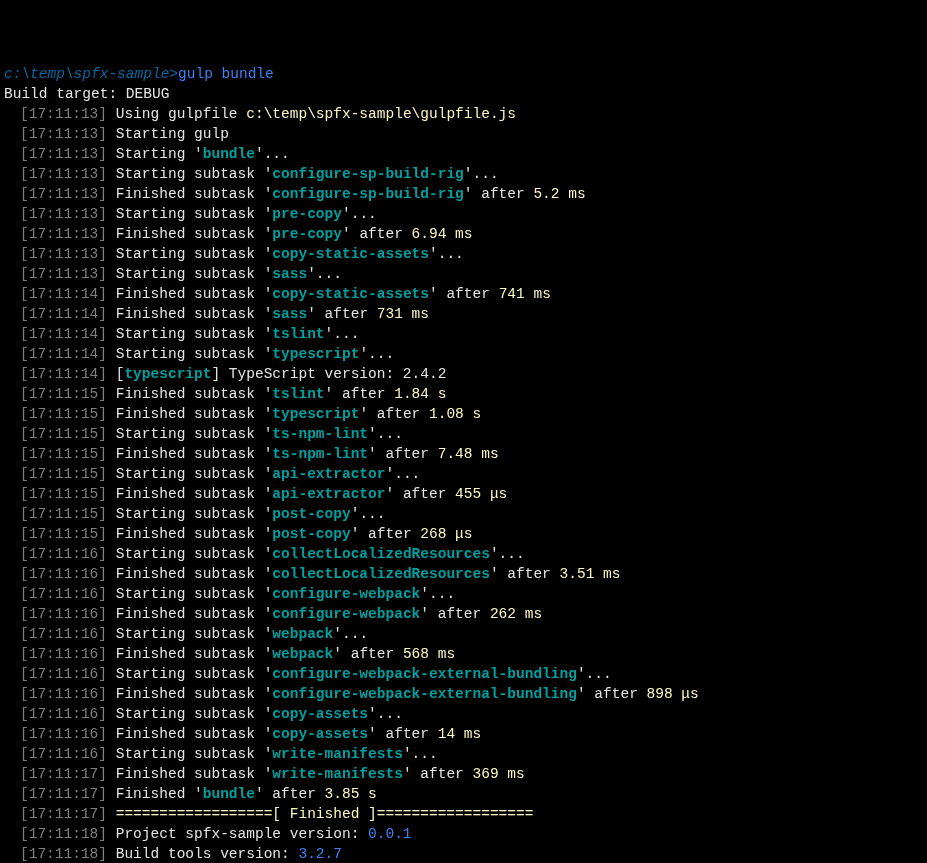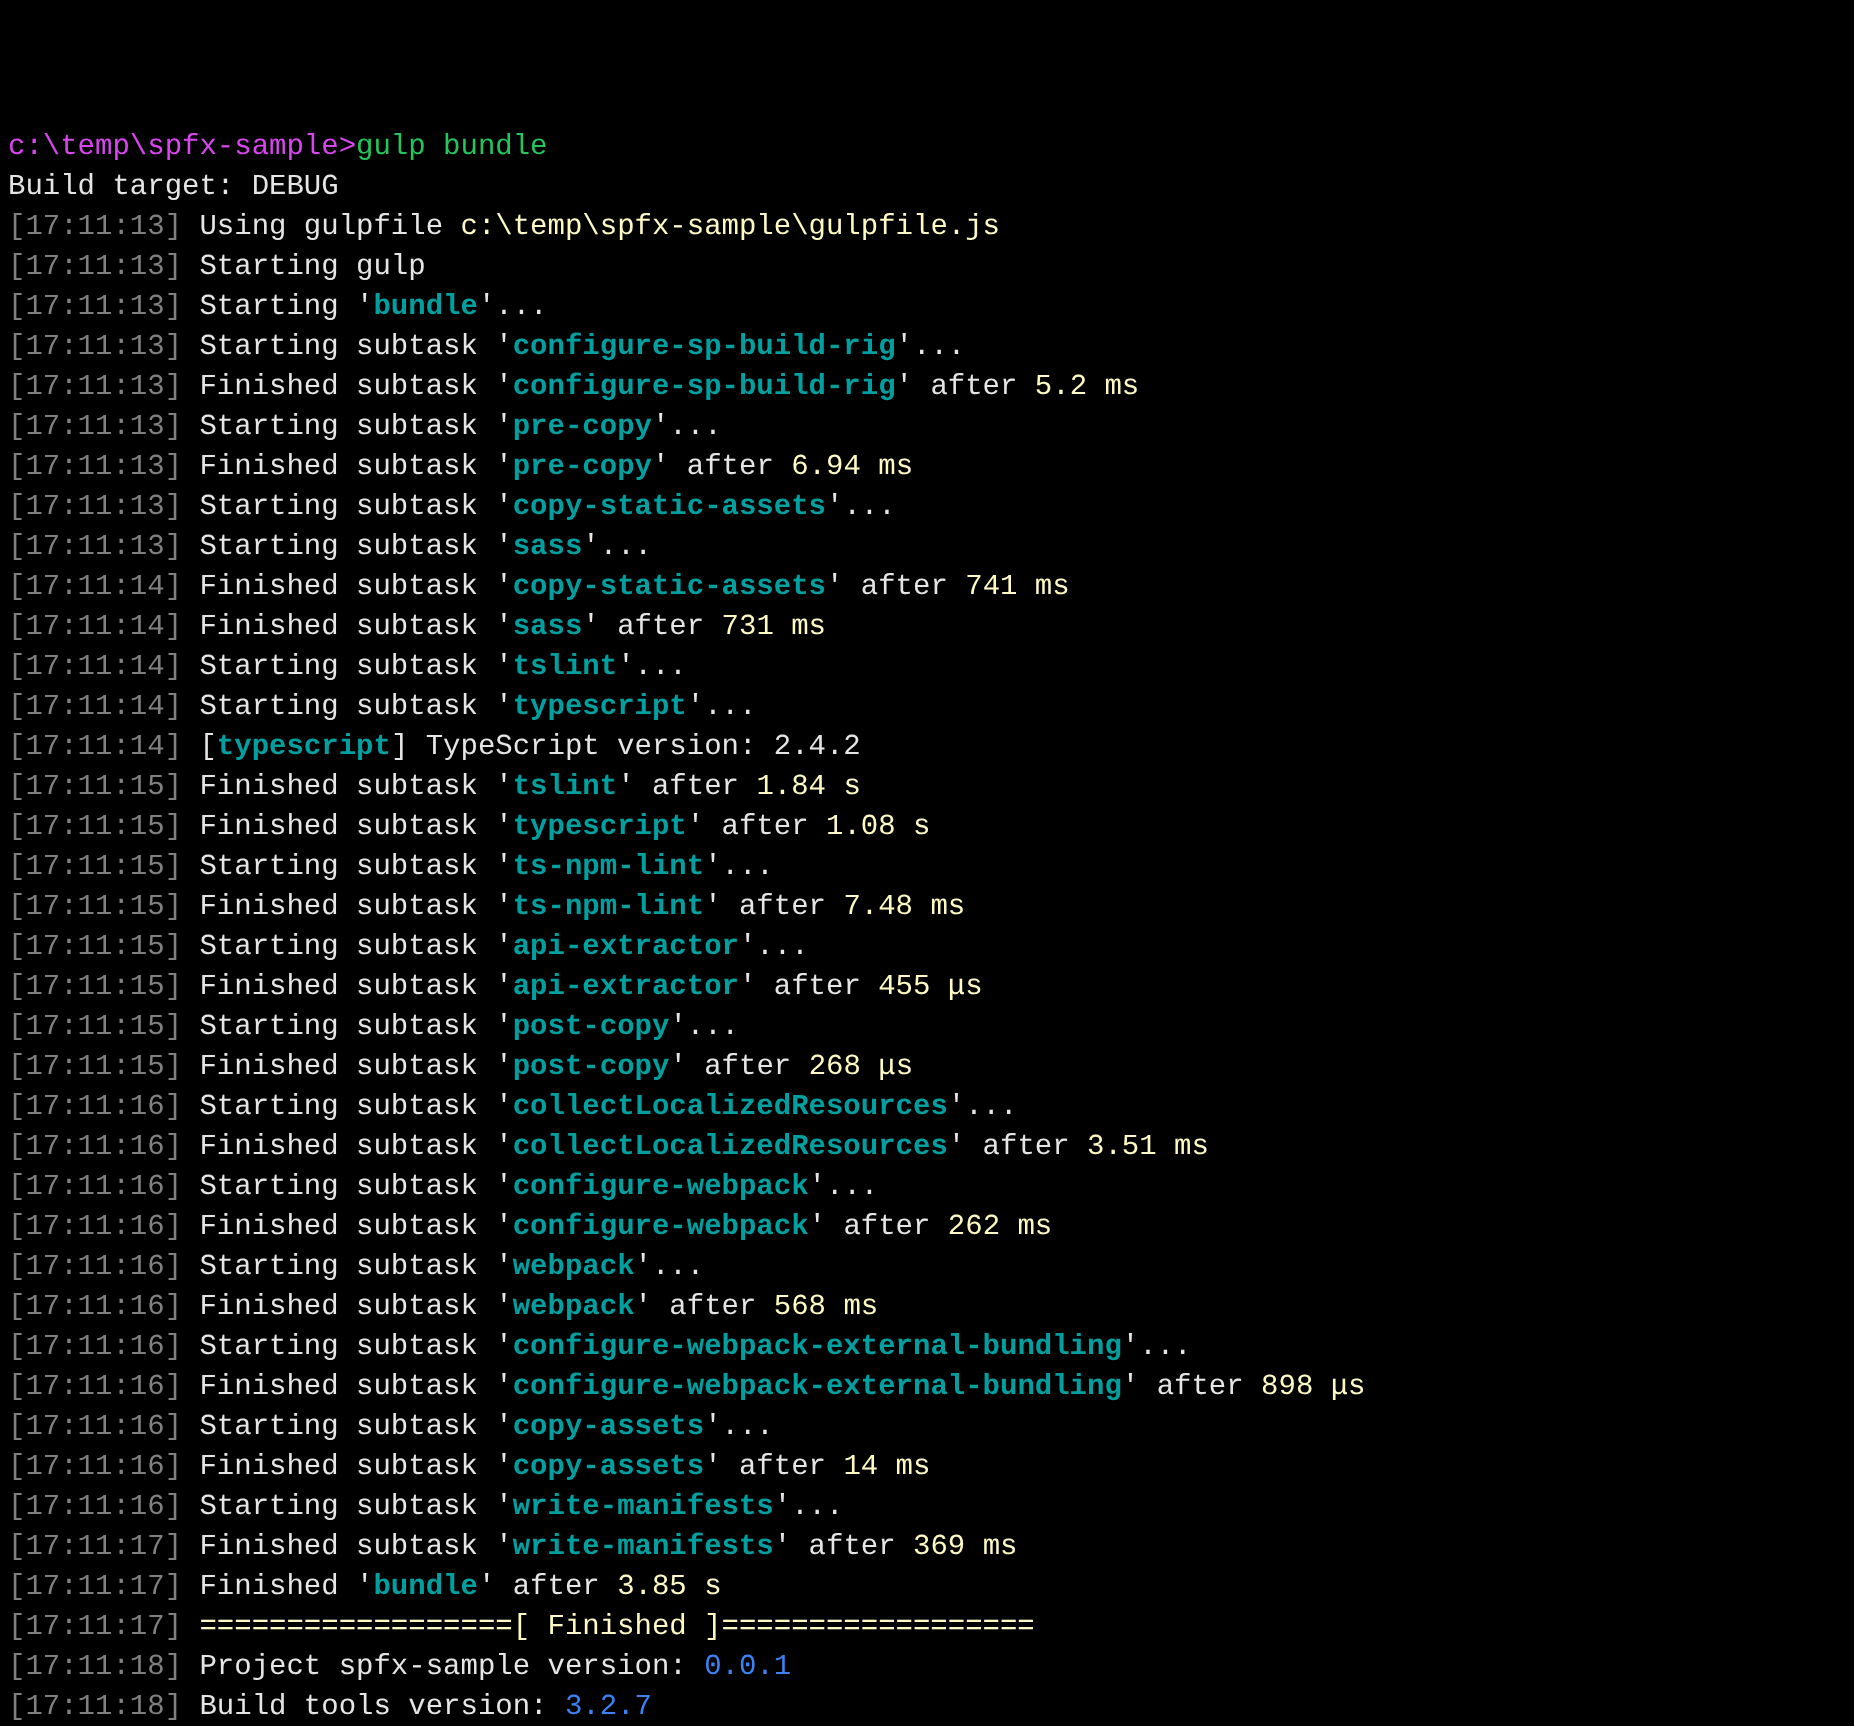--- a/index.html
+++ b/index.html
@@ -8,23 +8,23 @@
     background: #000;
     font-family: "Consolas", "Courier New", monospace;
     font-size: 14.5px;
     line-height: 20px;
     color: #ccc;
     white-space: pre;
     width: 927px;
     box-sizing: border-box;
   }
   .line { display: block; }
-  .prompt-path { color: #d946ef; }
-  .prompt-cmd  { color: #22c55e; }
-  .ts    { color: #808080; }           
+  .prompt-path { color: #0369a1; font-style: italic; }
+  .prompt-cmd  { color: #3b82f6; }
+  .ts    { color: #808080; margin-left: 16px; }           
   .white { color: #e5e5e5; }
   .cyan  { color: #00a0a0; font-weight: bold; }
   .mag   { color: #fef9c3; }           
   .yell  { color: #3b82f6; }           
 </style>
 </head>
 <body>
 
 
 <span class="line"><span class="prompt-path">c:\temp\spfx-sample&gt;</span><span class="prompt-cmd">gulp bundle</span></span><span class="line"><span class="white">Build target: </span><span class="white">DEBUG</span></span><div id="log"><span class="line"><span class="ts">[17:11:13]</span> <span class="white">Using gulpfile </span><span class="mag">c:\temp\spfx-sample\gulpfile.js</span></span><span class="line"><span class="ts">[17:11:13]</span> <span class="white">Starting gulp</span></span><span class="line"><span class="ts">[17:11:13]</span> <span class="white">Starting '</span><span class="cyan">bundle</span><span class="white">'...</span></span><span class="line"><span class="ts">[17:11:13]</span> <span class="white">Starting subtask '</span><span class="cyan">configure-sp-build-rig</span><span class="white">'...</span></span><span class="line"><span class="ts">[17:11:13]</span> <span class="white">Finished subtask '</span><span class="cyan">configure-sp-build-rig</span><span class="white">' after </span><span class="mag">5.2 ms</span></span><span class="line"><span class="ts">[17:11:13]</span> <span class="white">Starting subtask '</span><span class="cyan">pre-copy</span><span class="white">'...</span></span><span class="line"><span class="ts">[17:11:13]</span> <span class="white">Finished subtask '</span><span class="cyan">pre-copy</span><span class="white">' after </span><span class="mag">6.94 ms</span></span><span class="line"><span class="ts">[17:11:13]</span> <span class="white">Starting subtask '</span><span class="cyan">copy-static-assets</span><span class="white">'...</span></span><span class="line"><span class="ts">[17:11:13]</span> <span class="white">Starting subtask '</span><span class="cyan">sass</span><span class="white">'...</span></span><span class="line"><span class="ts">[17:11:14]</span> <span class="white">Finished subtask '</span><span class="cyan">copy-static-assets</span><span class="white">' after </span><span class="mag">741 ms</span></span><span class="line"><span class="ts">[17:11:14]</span> <span class="white">Finished subtask '</span><span class="cyan">sass</span><span class="white">' after </span><span class="mag">731 ms</span></span><span class="line"><span class="ts">[17:11:14]</span> <span class="white">Starting subtask '</span><span class="cyan">tslint</span><span class="white">'...</span></span><span class="line"><span class="ts">[17:11:14]</span> <span class="white">Starting subtask '</span><span class="cyan">typescript</span><span class="white">'...</span></span><span class="line"><span class="ts">[17:11:14]</span> <span class="white">[</span><span class="cyan">typescript</span><span class="white">] TypeScript version: 2.4.2</span></span><span class="line"><span class="ts">[17:11:15]</span> <span class="white">Finished subtask '</span><span class="cyan">tslint</span><span class="white">' after </span><span class="mag">1.84 s</span></span><span class="line"><span class="ts">[17:11:15]</span> <span class="white">Finished subtask '</span><span class="cyan">typescript</span><span class="white">' after </span><span class="mag">1.08 s</span></span><span class="line"><span class="ts">[17:11:15]</span> <span class="white">Starting subtask '</span><span class="cyan">ts-npm-lint</span><span class="white">'...</span></span><span class="line"><span class="ts">[17:11:15]</span> <span class="white">Finished subtask '</span><span class="cyan">ts-npm-lint</span><span class="white">' after </span><span class="mag">7.48 ms</span></span><span class="line"><span class="ts">[17:11:15]</span> <span class="white">Starting subtask '</span><span class="cyan">api-extractor</span><span class="white">'...</span></span><span class="line"><span class="ts">[17:11:15]</span> <span class="white">Finished subtask '</span><span class="cyan">api-extractor</span><span class="white">' after </span><span class="mag">455 μs</span></span><span class="line"><span class="ts">[17:11:15]</span> <span class="white">Starting subtask '</span><span class="cyan">post-copy</span><span class="white">'...</span></span><span class="line"><span class="ts">[17:11:15]</span> <span class="white">Finished subtask '</span><span class="cyan">post-copy</span><span class="white">' after </span><span class="mag">268 μs</span></span><span class="line"><span class="ts">[17:11:16]</span> <span class="white">Starting subtask '</span><span class="cyan">collectLocalizedResources</span><span class="white">'...</span></span><span class="line"><span class="ts">[17:11:16]</span> <span class="white">Finished subtask '</span><span class="cyan">collectLocalizedResources</span><span class="white">' after </span><span class="mag">3.51 ms</span></span><span class="line"><span class="ts">[17:11:16]</span> <span class="white">Starting subtask '</span><span class="cyan">configure-webpack</span><span class="white">'...</span></span><span class="line"><span class="ts">[17:11:16]</span> <span class="white">Finished subtask '</span><span class="cyan">configure-webpack</span><span class="white">' after </span><span class="mag">262 ms</span></span><span class="line"><span class="ts">[17:11:16]</span> <span class="white">Starting subtask '</span><span class="cyan">webpack</span><span class="white">'...</span></span><span class="line"><span class="ts">[17:11:16]</span> <span class="white">Finished subtask '</span><span class="cyan">webpack</span><span class="white">' after </span><span class="mag">568 ms</span></span><span class="line"><span class="ts">[17:11:16]</span> <span class="white">Starting subtask '</span><span class="cyan">configure-webpack-external-bundling</span><span class="white">'...</span></span><span class="line"><span class="ts">[17:11:16]</span> <span class="white">Finished subtask '</span><span class="cyan">configure-webpack-external-bundling</span><span class="white">' after </span><span class="mag">898 μs</span></span><span class="line"><span class="ts">[17:11:16]</span> <span class="white">Starting subtask '</span><span class="cyan">copy-assets</span><span class="white">'...</span></span><span class="line"><span class="ts">[17:11:16]</span> <span class="white">Finished subtask '</span><span class="cyan">copy-assets</span><span class="white">' after </span><span class="mag">14 ms</span></span><span class="line"><span class="ts">[17:11:16]</span> <span class="white">Starting subtask '</span><span class="cyan">write-manifests</span><span class="white">'...</span></span><span class="line"><span class="ts">[17:11:17]</span> <span class="white">Finished subtask '</span><span class="cyan">write-manifests</span><span class="white">' after </span><span class="mag">369 ms</span></span><span class="line"><span class="ts">[17:11:17]</span> <span class="white">Finished '</span><span class="cyan">bundle</span><span class="white">' after </span><span class="mag">3.85 s</span></span><span class="line"><span class="ts">[17:11:17]</span> <span class="mag">==================[ Finished ]==================</span></span><span class="line"><span class="ts">[17:11:18]</span> <span class="white">Project spfx-sample version: </span><span class="yell">0.0.1</span></span><span class="line"><span class="ts">[17:11:18]</span> <span class="white">Build tools version: </span><span class="yell">3.2.7</span></span></div>

